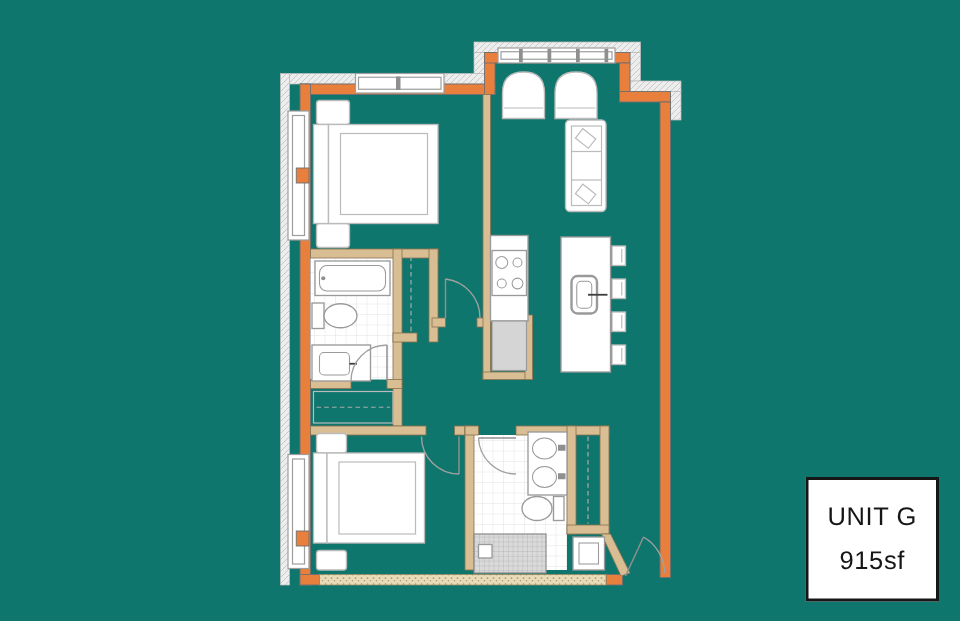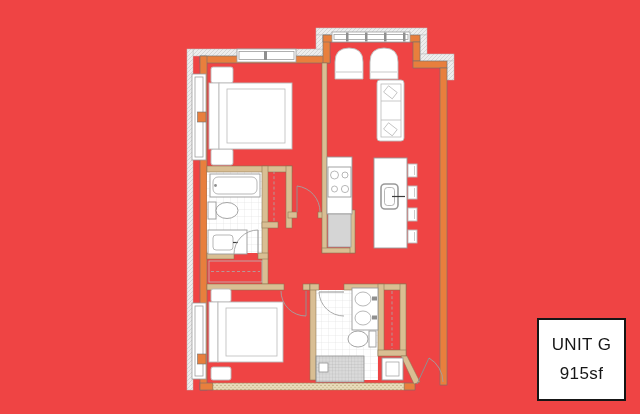--- a/index.html
+++ b/index.html
@@ -1,17 +1,17 @@
 <!DOCTYPE html>
 <html style="--exterior-wall: #E87F3D; --interior-wall: #D9BE93; --interior-wall-edge: #8A7350; --wall-edge: #707070; --hatch-fill: #EDEDED; --hatch-line: #BDBDBD; --fixture-line: #9A9A9A; --furniture-line: #BBBBBB; --appliance-fill: #D5D5D5; --tile-line: #E4E4E4; --shower-fill: #DADADA; --shower-line: #AFAFAF; --corridor-wall-fill: #E8DBBA; --corridor-wall-dot: #B19A67; --label-border: #161616; --label-text: #161616;"><head>
 <meta charset="utf-8">
 <style>
   html,body{margin:0;padding:0;background:#fff;}
   body{width:640px;height:414px;overflow:hidden;font-family:"Liberation Sans",sans-serif;}
-  #stage{position:relative;width:640px;height:414px;background:#ef4444;}
+  #stage{position:relative;width:640px;height:414px;background:#0f766e;}
   svg{position:absolute;left:0;top:0;}
 
   
   .wall-ext{fill:var(--exterior-wall);stroke:var(--wall-edge);stroke-width:.6;}
   .wall-int{fill:var(--interior-wall);stroke:var(--interior-wall-edge);stroke-width:.55;}
   .hatch{fill:url(#hatchPat);stroke:var(--hatch-line);stroke-width:.5;}
   .tile{fill:url(#tilePat);stroke:none;}
   .fx{fill:#fff;stroke:var(--fixture-line);stroke-width:.9;}
   .fx2{fill:none;stroke:var(--fixture-line);stroke-width:.7;}
   .fn{fill:#fff;stroke:var(--furniture-line);stroke-width:.9;}

